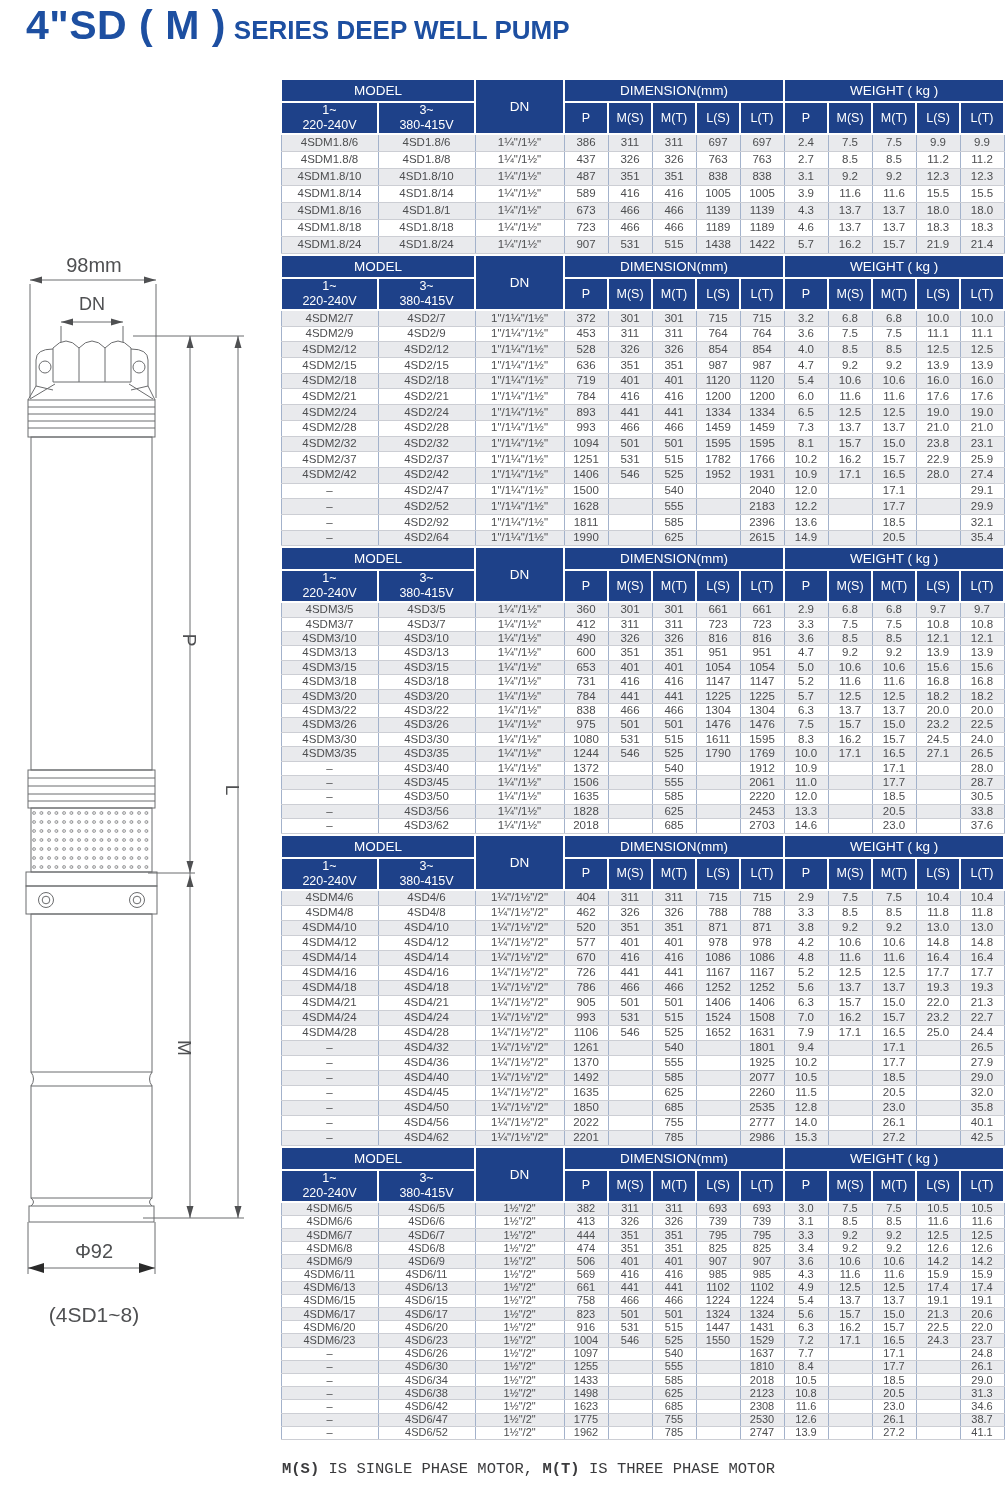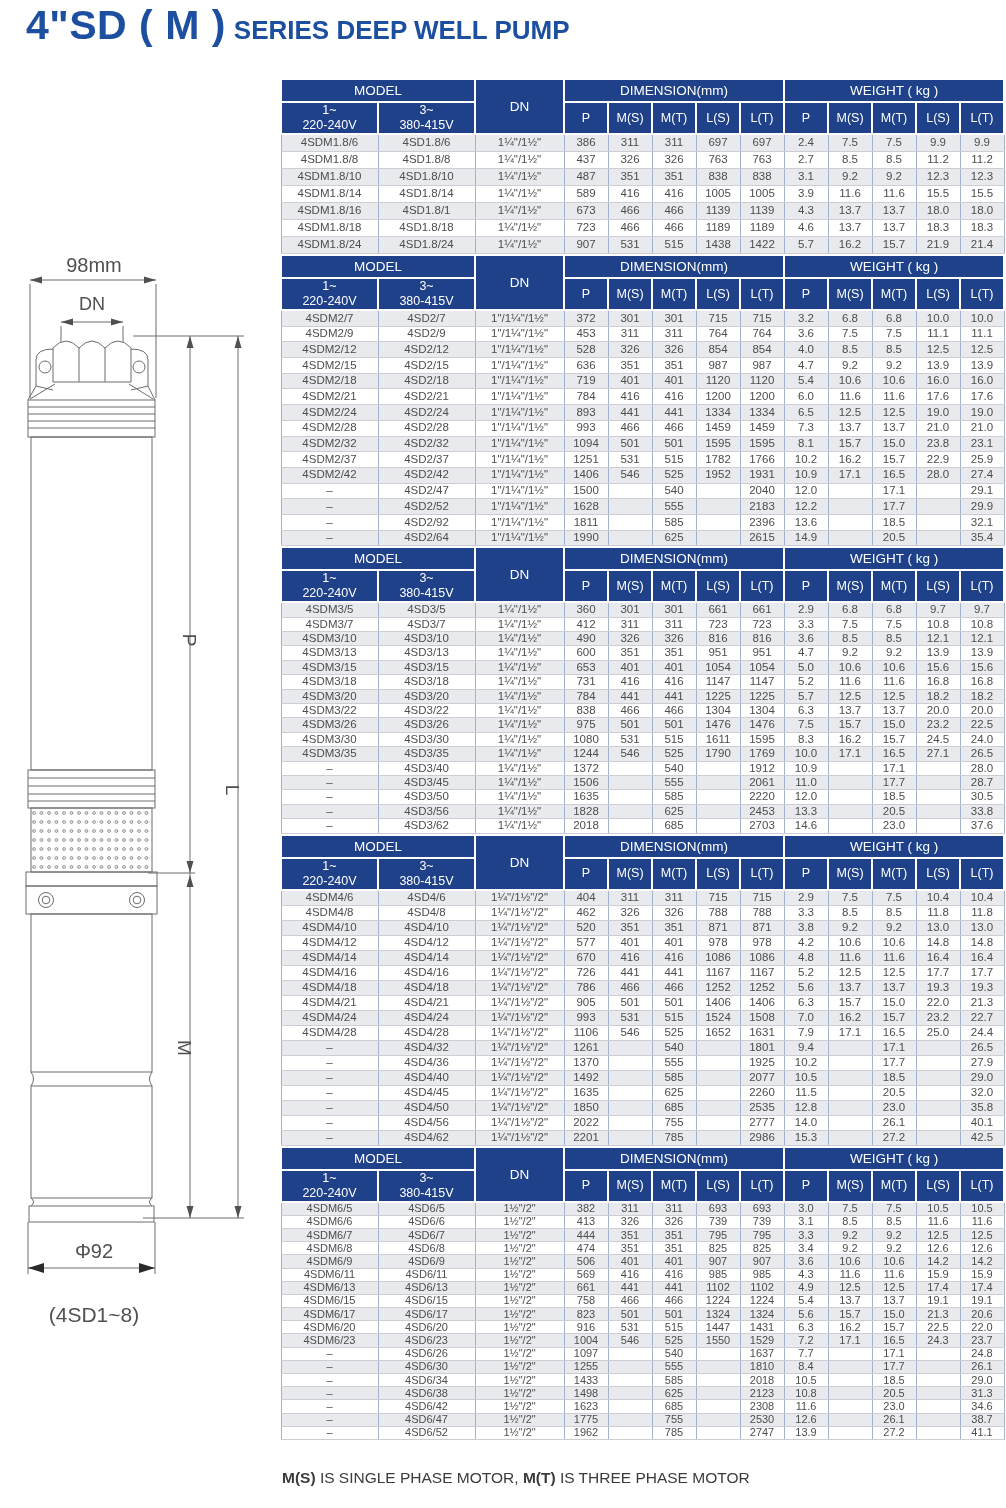--- a/index.html
+++ b/index.html
@@ -27,21 +27,21 @@
   table.spec tbody tr:nth-child(odd){background:#e9eaed;}
   table.spec tbody tr:nth-child(even){background:#ffffff;}
   table.t1 td{height:16px;}
   table.t2 td{height:14.7px;}
   table.t3 td{height:13.4px;}
   table.t4 td{height:14px;}
   table.t5 td{height:12.2px;font-size:11px;}
 
   
   .notes{position:absolute;left:282px;top:1460px;color:#3b3b3d;font-size:15.5px;}
-  .notes p{margin:8px 0 5px 0;line-height:1.25;}
+  .notes p{margin:0 0 5px 0;line-height:1.25;font-family:Liberation Mono, monospace;}
   .notes b{font-weight:bold;}
 </style>
 </head>
 <body>
 
 <div class="page">
 
   <div class="title">
     <span class="t-main">4"SD ( M )</span><span class="t-sub">SERIES DEEP WELL PUMP</span>
   </div>

